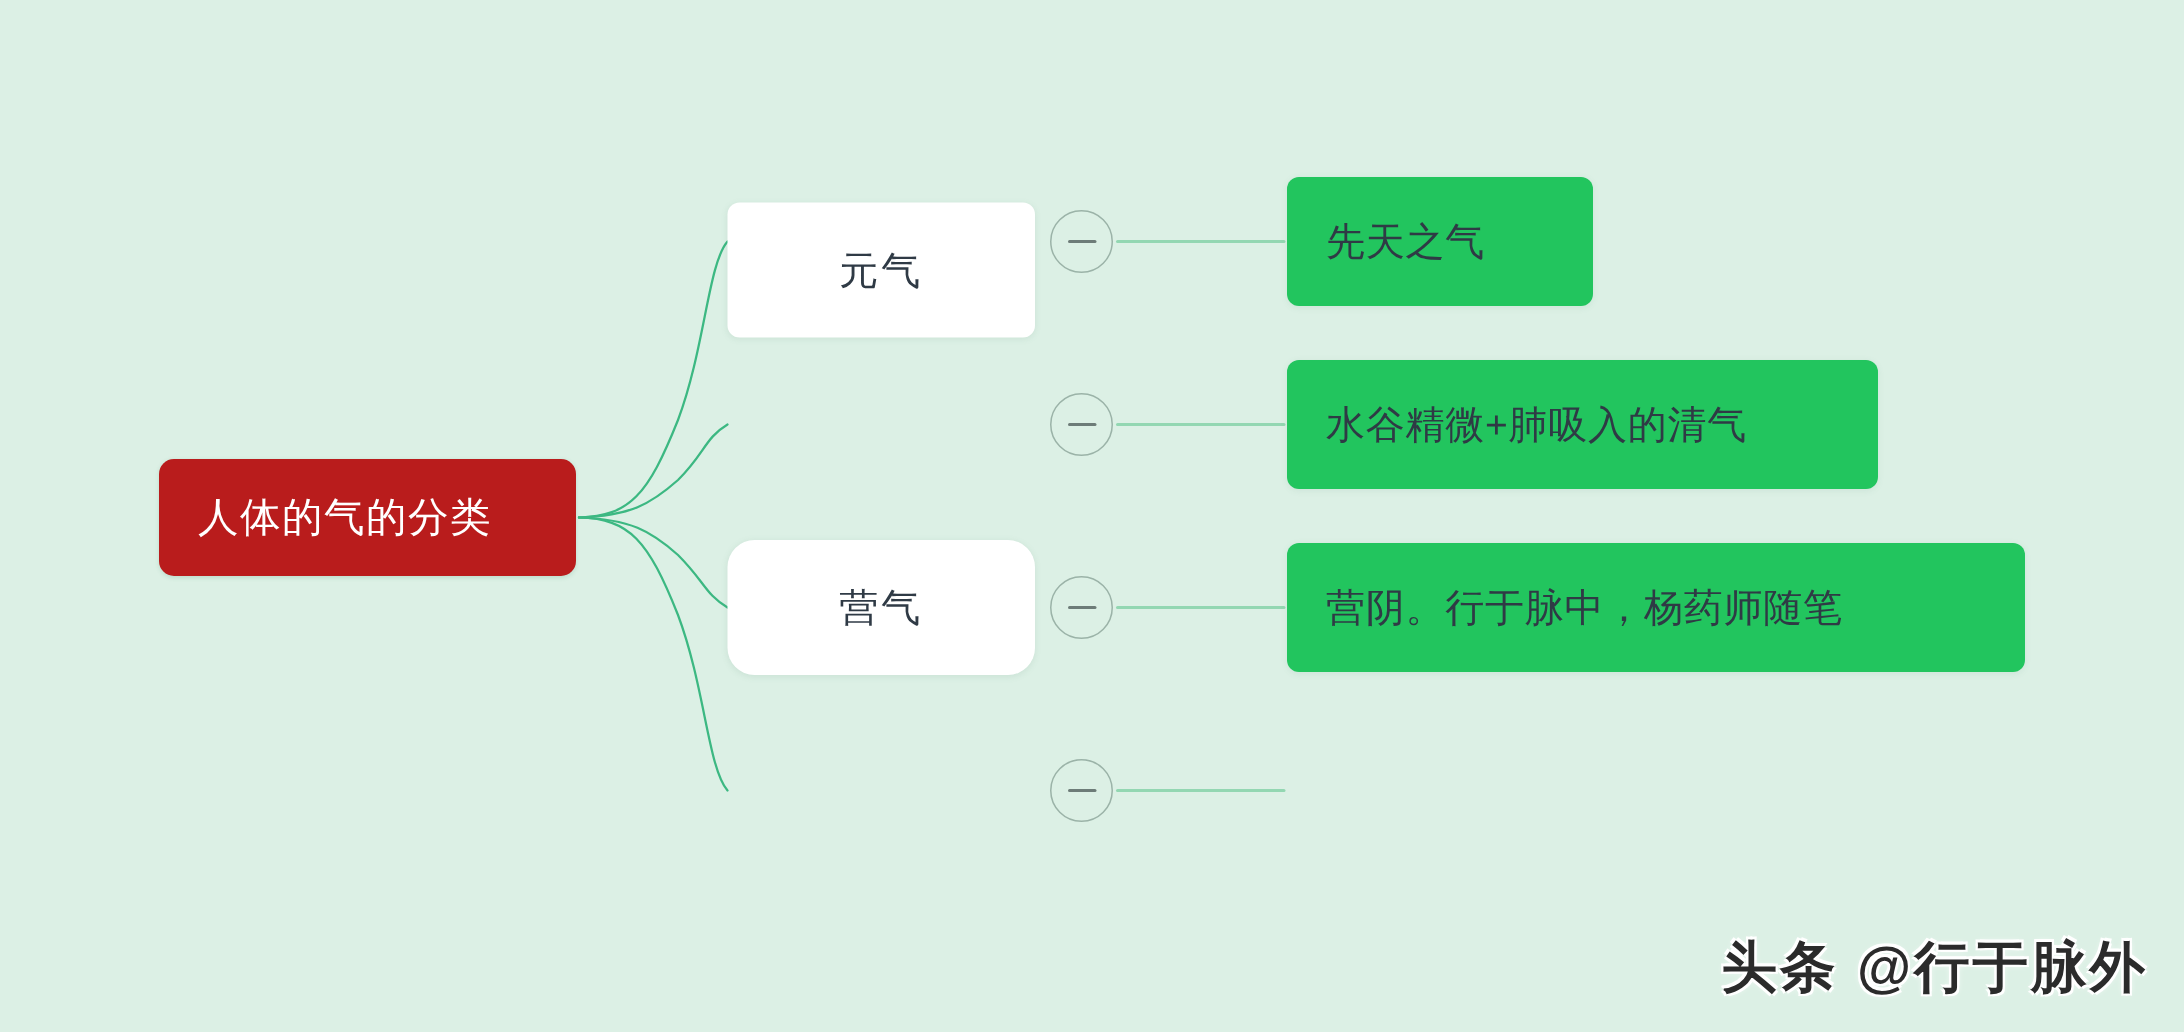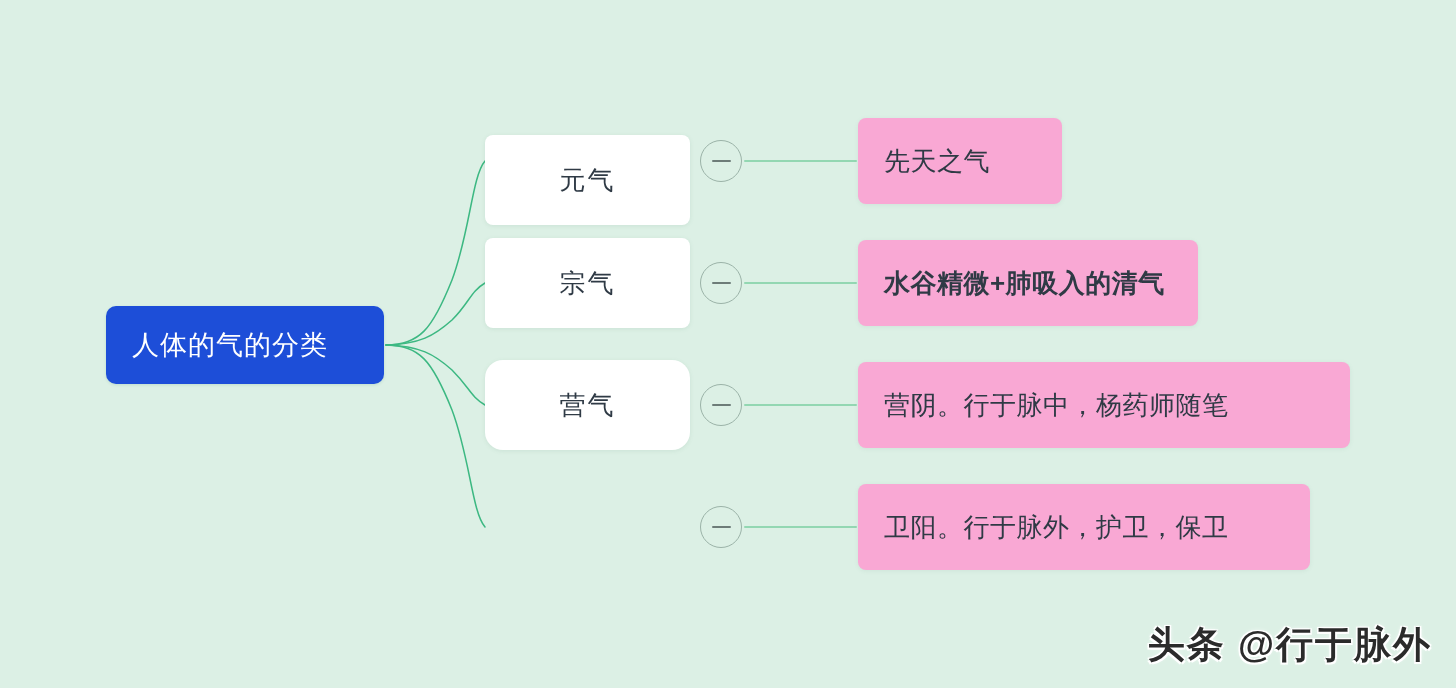--- a/index.html
+++ b/index.html
@@ -35,21 +35,21 @@
     display: flex;
     align-items: center;
     box-sizing: border-box;
   }
 
   .root-node {
     left: 106px;
     top: 306px;
     width: 278px;
     height: 78px;
-    background: #1d4ed8;
+    background: #b91c1c;
     border-radius: 10px;
     justify-content: flex-start;
     padding-left: 26px;
     box-shadow: 0 1px 3px rgba(60,140,100,0.18);
   }
   .root-label {
     color: #ffffff;
     font-size: 27px;
     letter-spacing: 1px;
     line-height: 1;
@@ -69,21 +69,21 @@
     color: #2f3a45;
     font-size: 26px;
     letter-spacing: 2px;
     line-height: 1;
     white-space: nowrap;
   }
 
   .leaf-node {
     left: 858px;
     height: 86px;
-    background: #f9a8d4;
+    background: #22c55e;
     border-radius: 8px;
     justify-content: flex-start;
     padding: 0 26px;
     box-shadow: 0 1px 4px rgba(90,140,115,0.10);
   }
   .leaf-label {
     color: #2f3a45;
     font-size: 26px;
     letter-spacing: 0.5px;
     line-height: 1;
@@ -156,42 +156,36 @@
   <div class="node branch-node" style="top:99px;margin-top:36px;">
     <span class="branch-label">元气</span>
   </div>
   <div class="toggle" style="left:700px; top:140px;">
     <span class="bar"></span>
   </div>
   <div class="node leaf-node" style="top:118px; width:204px;">
     <span class="leaf-label">先天之气</span>
   </div>
 
-  <div class="node branch-node" style="top:238px;">
-    <span class="branch-label">宗气</span>
-  </div>
   <div class="toggle" style="left:700px; top:262px;">
     <span class="bar"></span>
   </div>
-  <div class="node leaf-node" style="top:240px; width:340px;font-weight:bold;">
+  <div class="node leaf-node" style="top:240px; width:394px;">
     <span class="leaf-label">水谷精微+肺吸入的清气</span>
   </div>
 
   <div class="node branch-node" style="top:360px;border-radius:18px;">
     <span class="branch-label">营气</span>
   </div>
   <div class="toggle" style="left:700px; top:384px;">
     <span class="bar"></span>
   </div>
   <div class="node leaf-node" style="top:362px; width:492px;">
     <span class="leaf-label">营阴。行于脉中，杨药师随笔</span>
   </div>
 
   <div class="toggle" style="left:700px; top:506px;">
     <span class="bar"></span>
   </div>
-  <div class="node leaf-node" style="top:484px; width:452px;">
-    <span class="leaf-label">卫阳。行于脉外，护卫，保卫</span>
-  </div>
 
   <div id="watermark">头条 @行于脉外</div>
 
 </div>
 
 </body></html>

